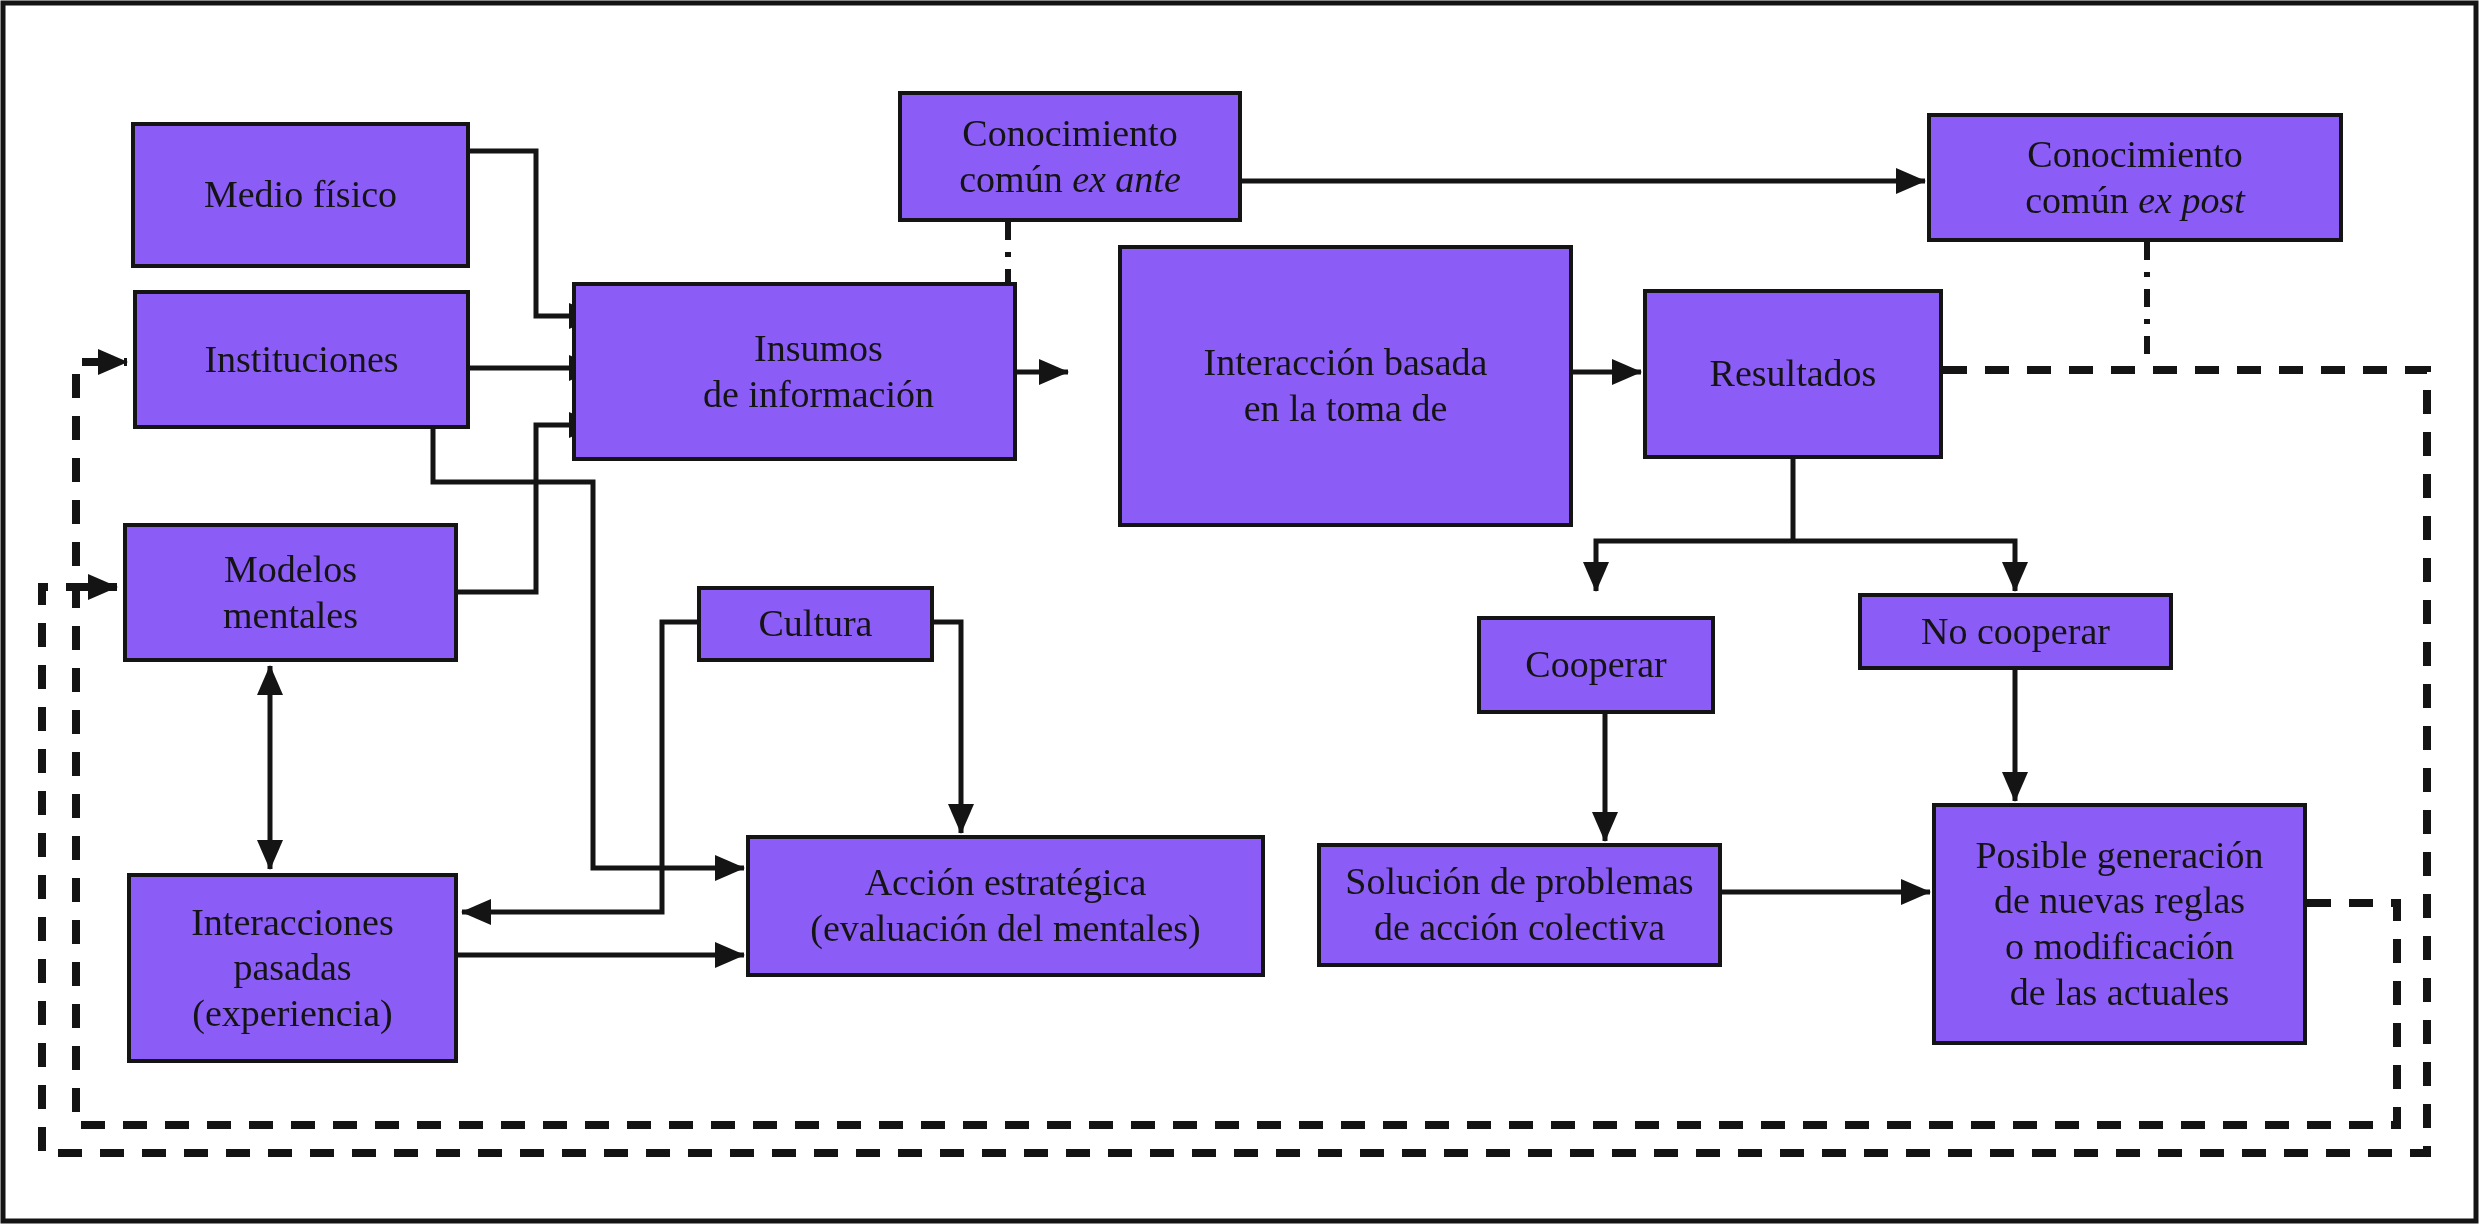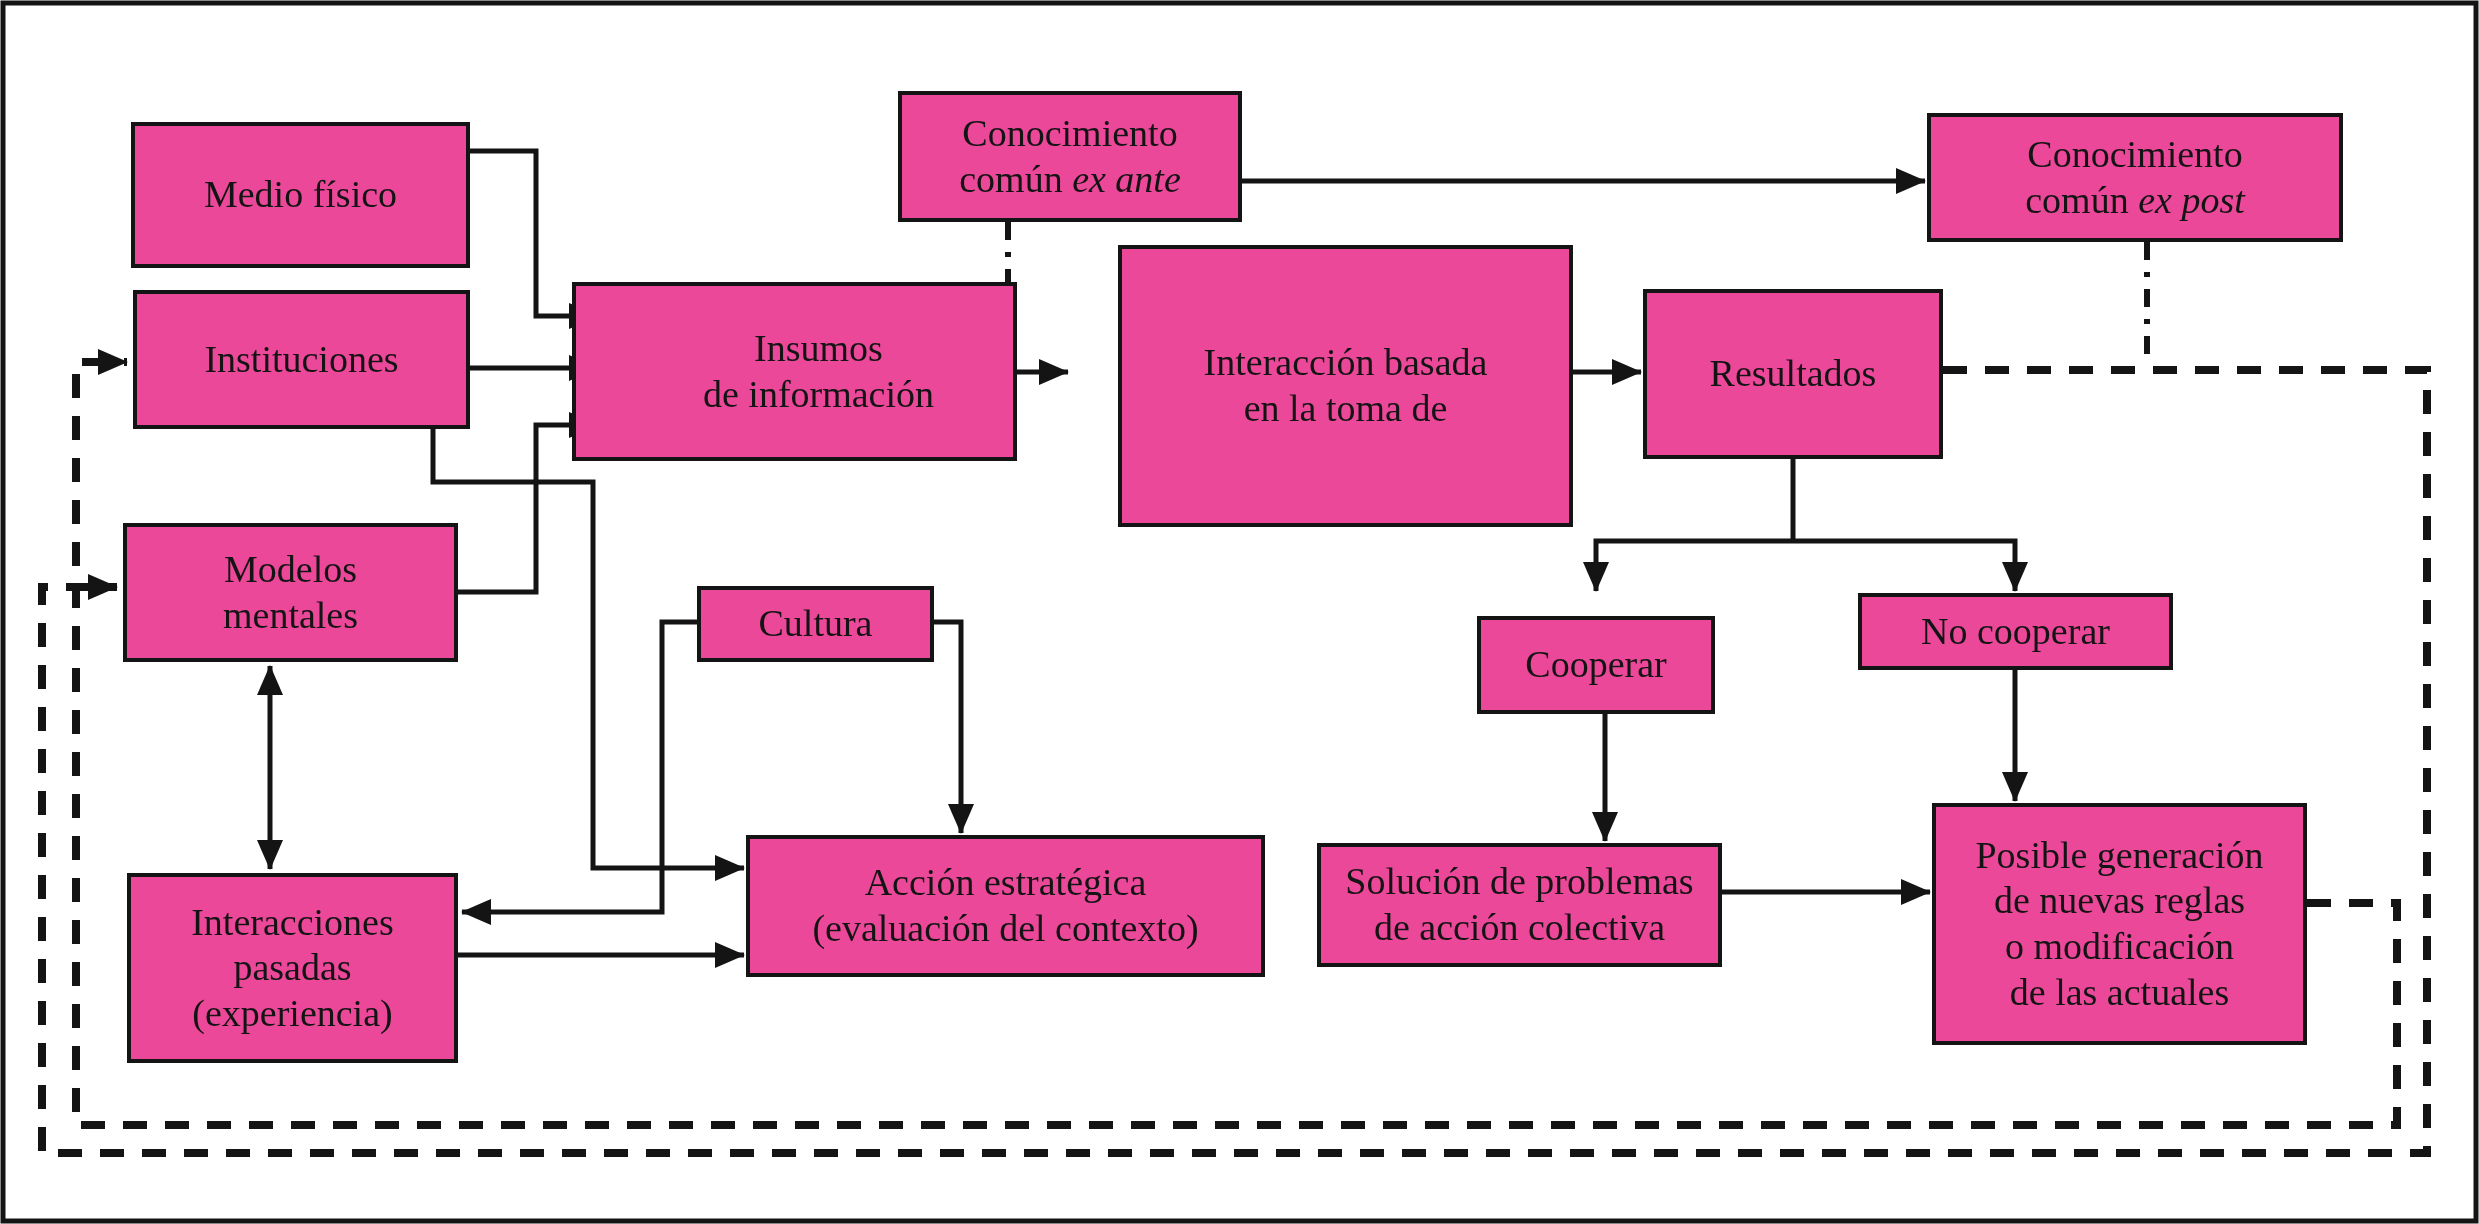--- a/index.html
+++ b/index.html
@@ -3,21 +3,21 @@
 <meta charset="utf-8">
 <style>
   html,body{margin:0;padding:0;background:#ffffff;}
   .stage{position:relative;width:2479px;height:1224px;background:#ffffff;overflow:hidden;
          font-family:"Liberation Serif","DejaVu Serif",serif;color:#141414;}
   #edges-svg{position:absolute;left:0;top:0;width:2479px;height:1224px;}
   .edge{fill:none;stroke:#141414;}
   .edge.solid{stroke-width:5px;}
   .edge.dashed{stroke-width:8px;stroke-dasharray:24 18;}
   .edge.dashdot{stroke-width:6px;stroke-dasharray:18 12 5 12;}
-  .node{position:absolute;box-sizing:border-box;border:4px solid #141414;background:#ec4899;
+  .node{position:absolute;box-sizing:border-box;border:4px solid #141414;background:#8b5cf6;
         display:flex;flex-direction:column;align-items:center;justify-content:center;
         text-align:center;font-size:38px;line-height:1.2;}
   .node .line{white-space:nowrap;}
   .node .it{font-style:italic;}
 </style>
 </head>
 <body>
 
 <div class="stage" id="stage">
   <svg id="edges-svg" viewBox="0 0 2479 1224" xmlns="http://www.w3.org/2000/svg">
@@ -71,21 +71,21 @@
     </div>
     <div class="node" style="left: 572px; top: 282px; width: 445px; height: 179px; padding-left: 48px;">
       <div class="line"><span>Insumos</span></div>
       <div class="line"><span>de información</span></div>
     </div>
     <div class="node" style="left: 697px; top: 586px; width: 237px; height: 76px;">
       <div class="line"><span>Cultura</span></div>
     </div>
     <div class="node" style="left: 746px; top: 835px; width: 519px; height: 142px;">
       <div class="line"><span>Acción estratégica</span></div>
-      <div class="line"><span>(evaluación del contexto)</span></div>
+      <div class="line"><span>(evaluación del mentales)</span></div>
     </div>
     <div class="node" style="left: 898px; top: 91px; width: 344px; height: 131px;">
       <div class="line"><span>Conocimiento</span></div>
       <div class="line"><span>común </span><span class="it">ex ante</span></div>
     </div>
     <div class="node" style="left: 1070px; top: 245px; width: 455px; height: 282px; margin-left: 48px;">
       <div class="line"><span>Interacción basada</span></div>
       <div class="line"><span>en la toma de</span></div>
     </div>
     <div class="node" style="left: 1643px; top: 289px; width: 300px; height: 170px;">

